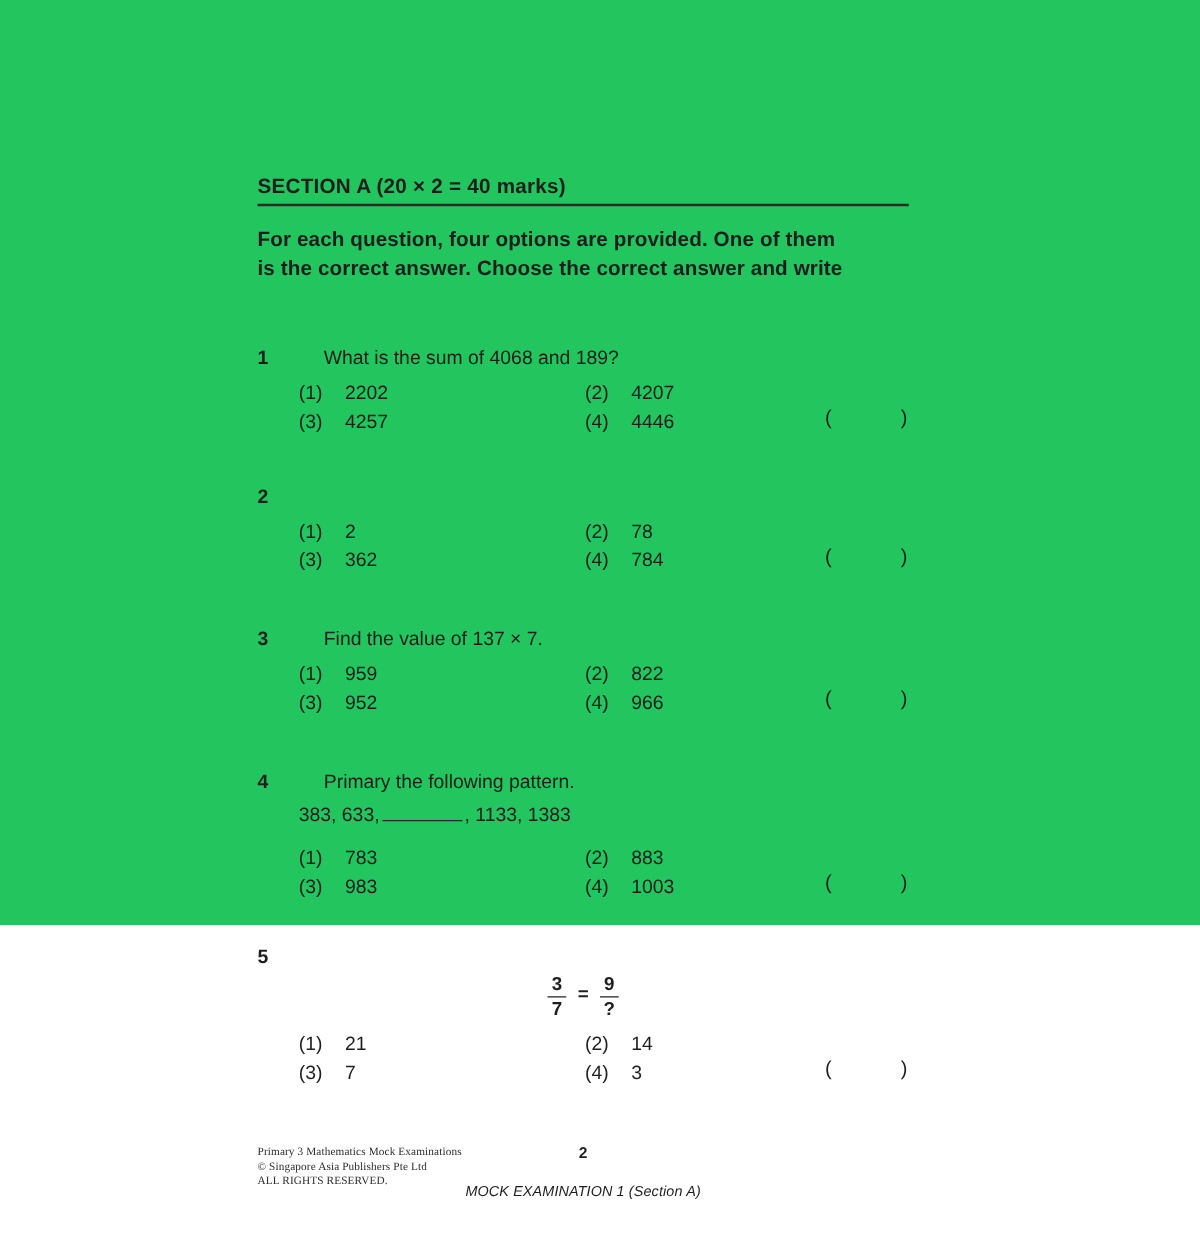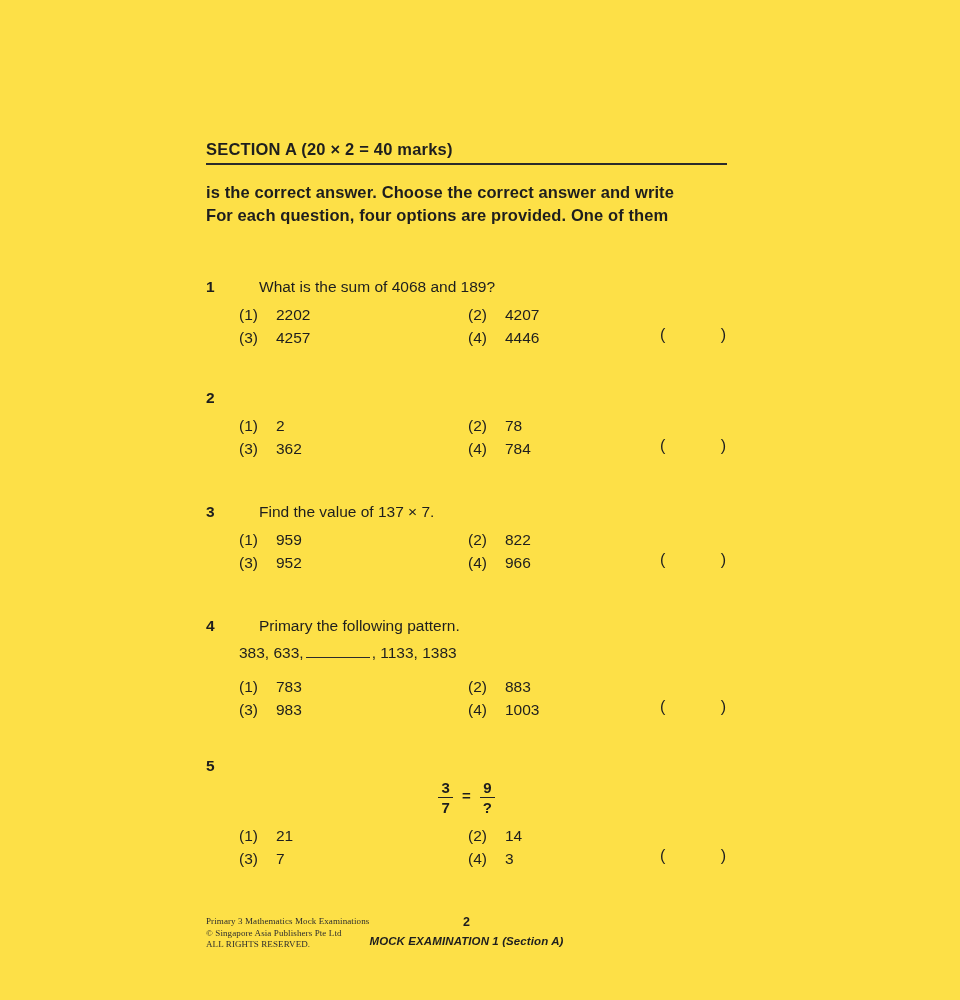--- a/index.html
+++ b/index.html
@@ -4,21 +4,21 @@
 <style>
   * { margin: 0; padding: 0; box-sizing: border-box; }
   html, body { width: 960px; height: 1000px; }
   body {
     background: #ffffff;
     font-family: "Liberation Sans", sans-serif;
     color: #1e1e1e;
     position: relative;
     overflow: hidden;
   }
-  .page { position: absolute; left: 0; top: 0; width: 960px; height: 1000px; background: #fde047; }
+  .page { position: absolute; left: 0; top: 0; width: 960px; height: 740px; background: #22c55e; }
   .abs { position: absolute; }
   .content-col { left: 206px; width: 521px; }
 
   
   .section-title {
     top: 140px;
     font-size: 16.5px;
     font-weight: bold;
     letter-spacing: 0.2px;
     padding-bottom: 4px;
@@ -109,37 +109,37 @@
     letter-spacing: 0.1px;
   }
   .footer-center {
     left: 206px;
     width: 521px;
     top: 915px;
     text-align: center;
   }
   .page-num { font-weight: bold; font-size: 12.5px; line-height: 14px; }
   .exam-label {
-    font-weight: bold;
+    font-weight: normal;
     font-style: italic;
     font-size: 11.5px;
-    margin-top: 6px;
+    margin-top: 19px;
     letter-spacing: 0.1px;
   }
 </style>
 </head>
 <body>
 
 <div class="page">
 
   <div class="abs content-col section-title">SECTION A (20 × 2 = 40 marks)</div>
 
   <div class="abs content-col instructions">
+    <div>For each question, four options are provided. One of them</div>
     <div>is the correct answer. Choose the correct answer and write</div>
-    <div>For each question, four options are provided. One of them</div>
   </div>
 
   <div class="abs content-col question q1">
     <div class="q-head">
       <span class="q-num">1</span>
       <span class="q-text">What is the sum of 4068 and 189?</span>
     </div>
     <div class="options">
       <div class="opt-row">
         <span class="opt">

